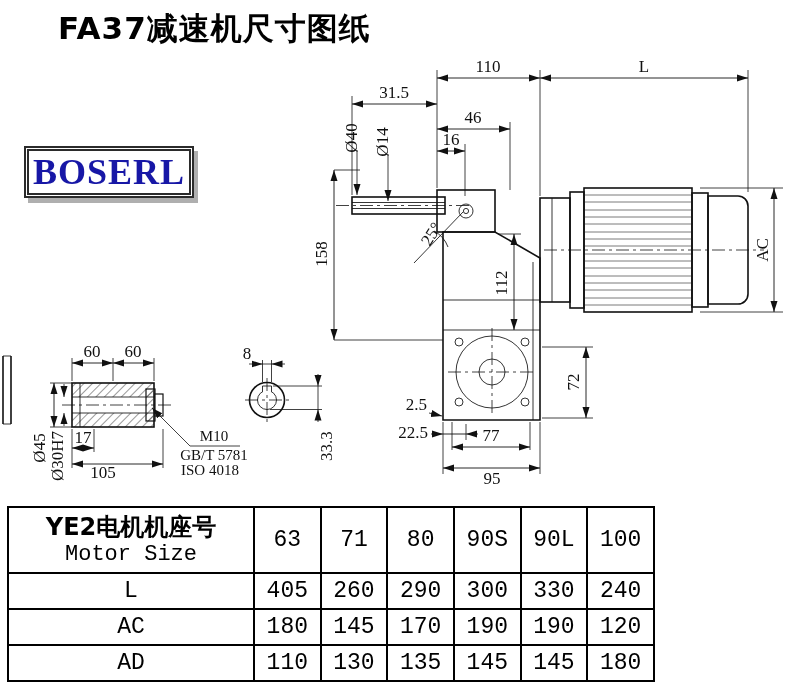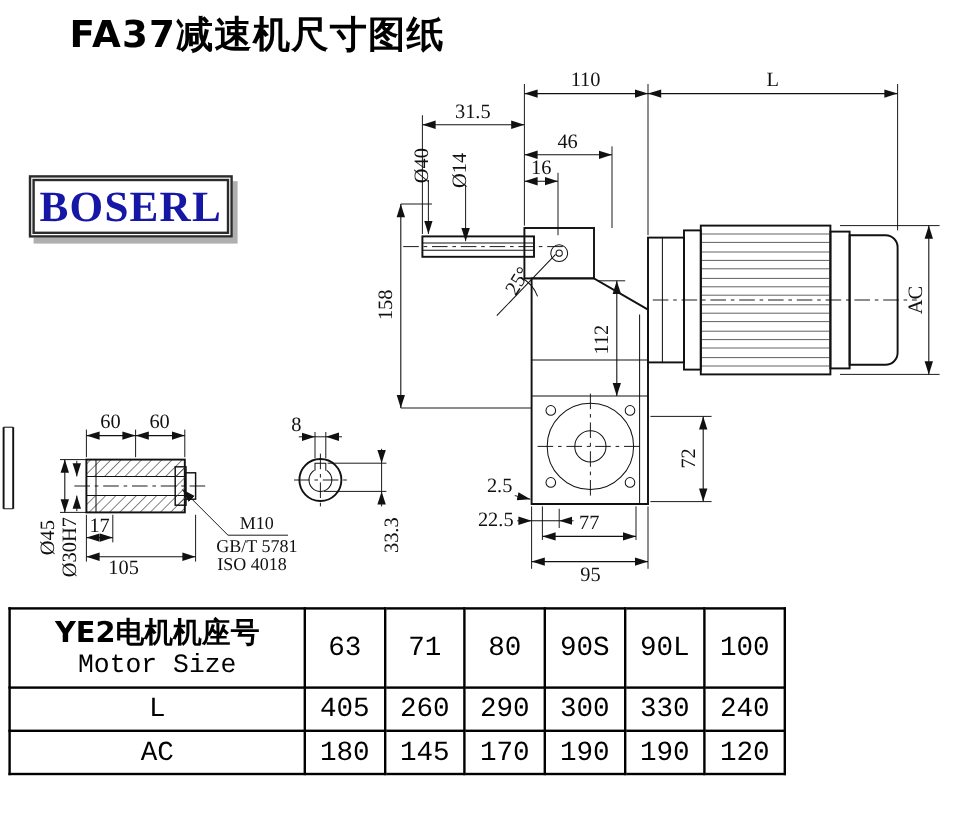--- a/index.html
+++ b/index.html
@@ -262,14 +262,23 @@
     </tr>
     <tr class="val-row">
       <th class="rowlab">AC</th>
       <td class="val">180</td>
       <td class="val">145</td>
       <td class="val">170</td>
       <td class="val">190</td>
       <td class="val">190</td>
       <td class="val">120</td>
     </tr>
+    <tr class="val-row">
+      <th class="rowlab">AD</th>
+      <td class="val">110</td>
+      <td class="val">130</td>
+      <td class="val">135</td>
+      <td class="val">145</td>
+      <td class="val">145</td>
+      <td class="val">180</td>
+    </tr>
   </tbody>
 </table>
 
 </body></html>

